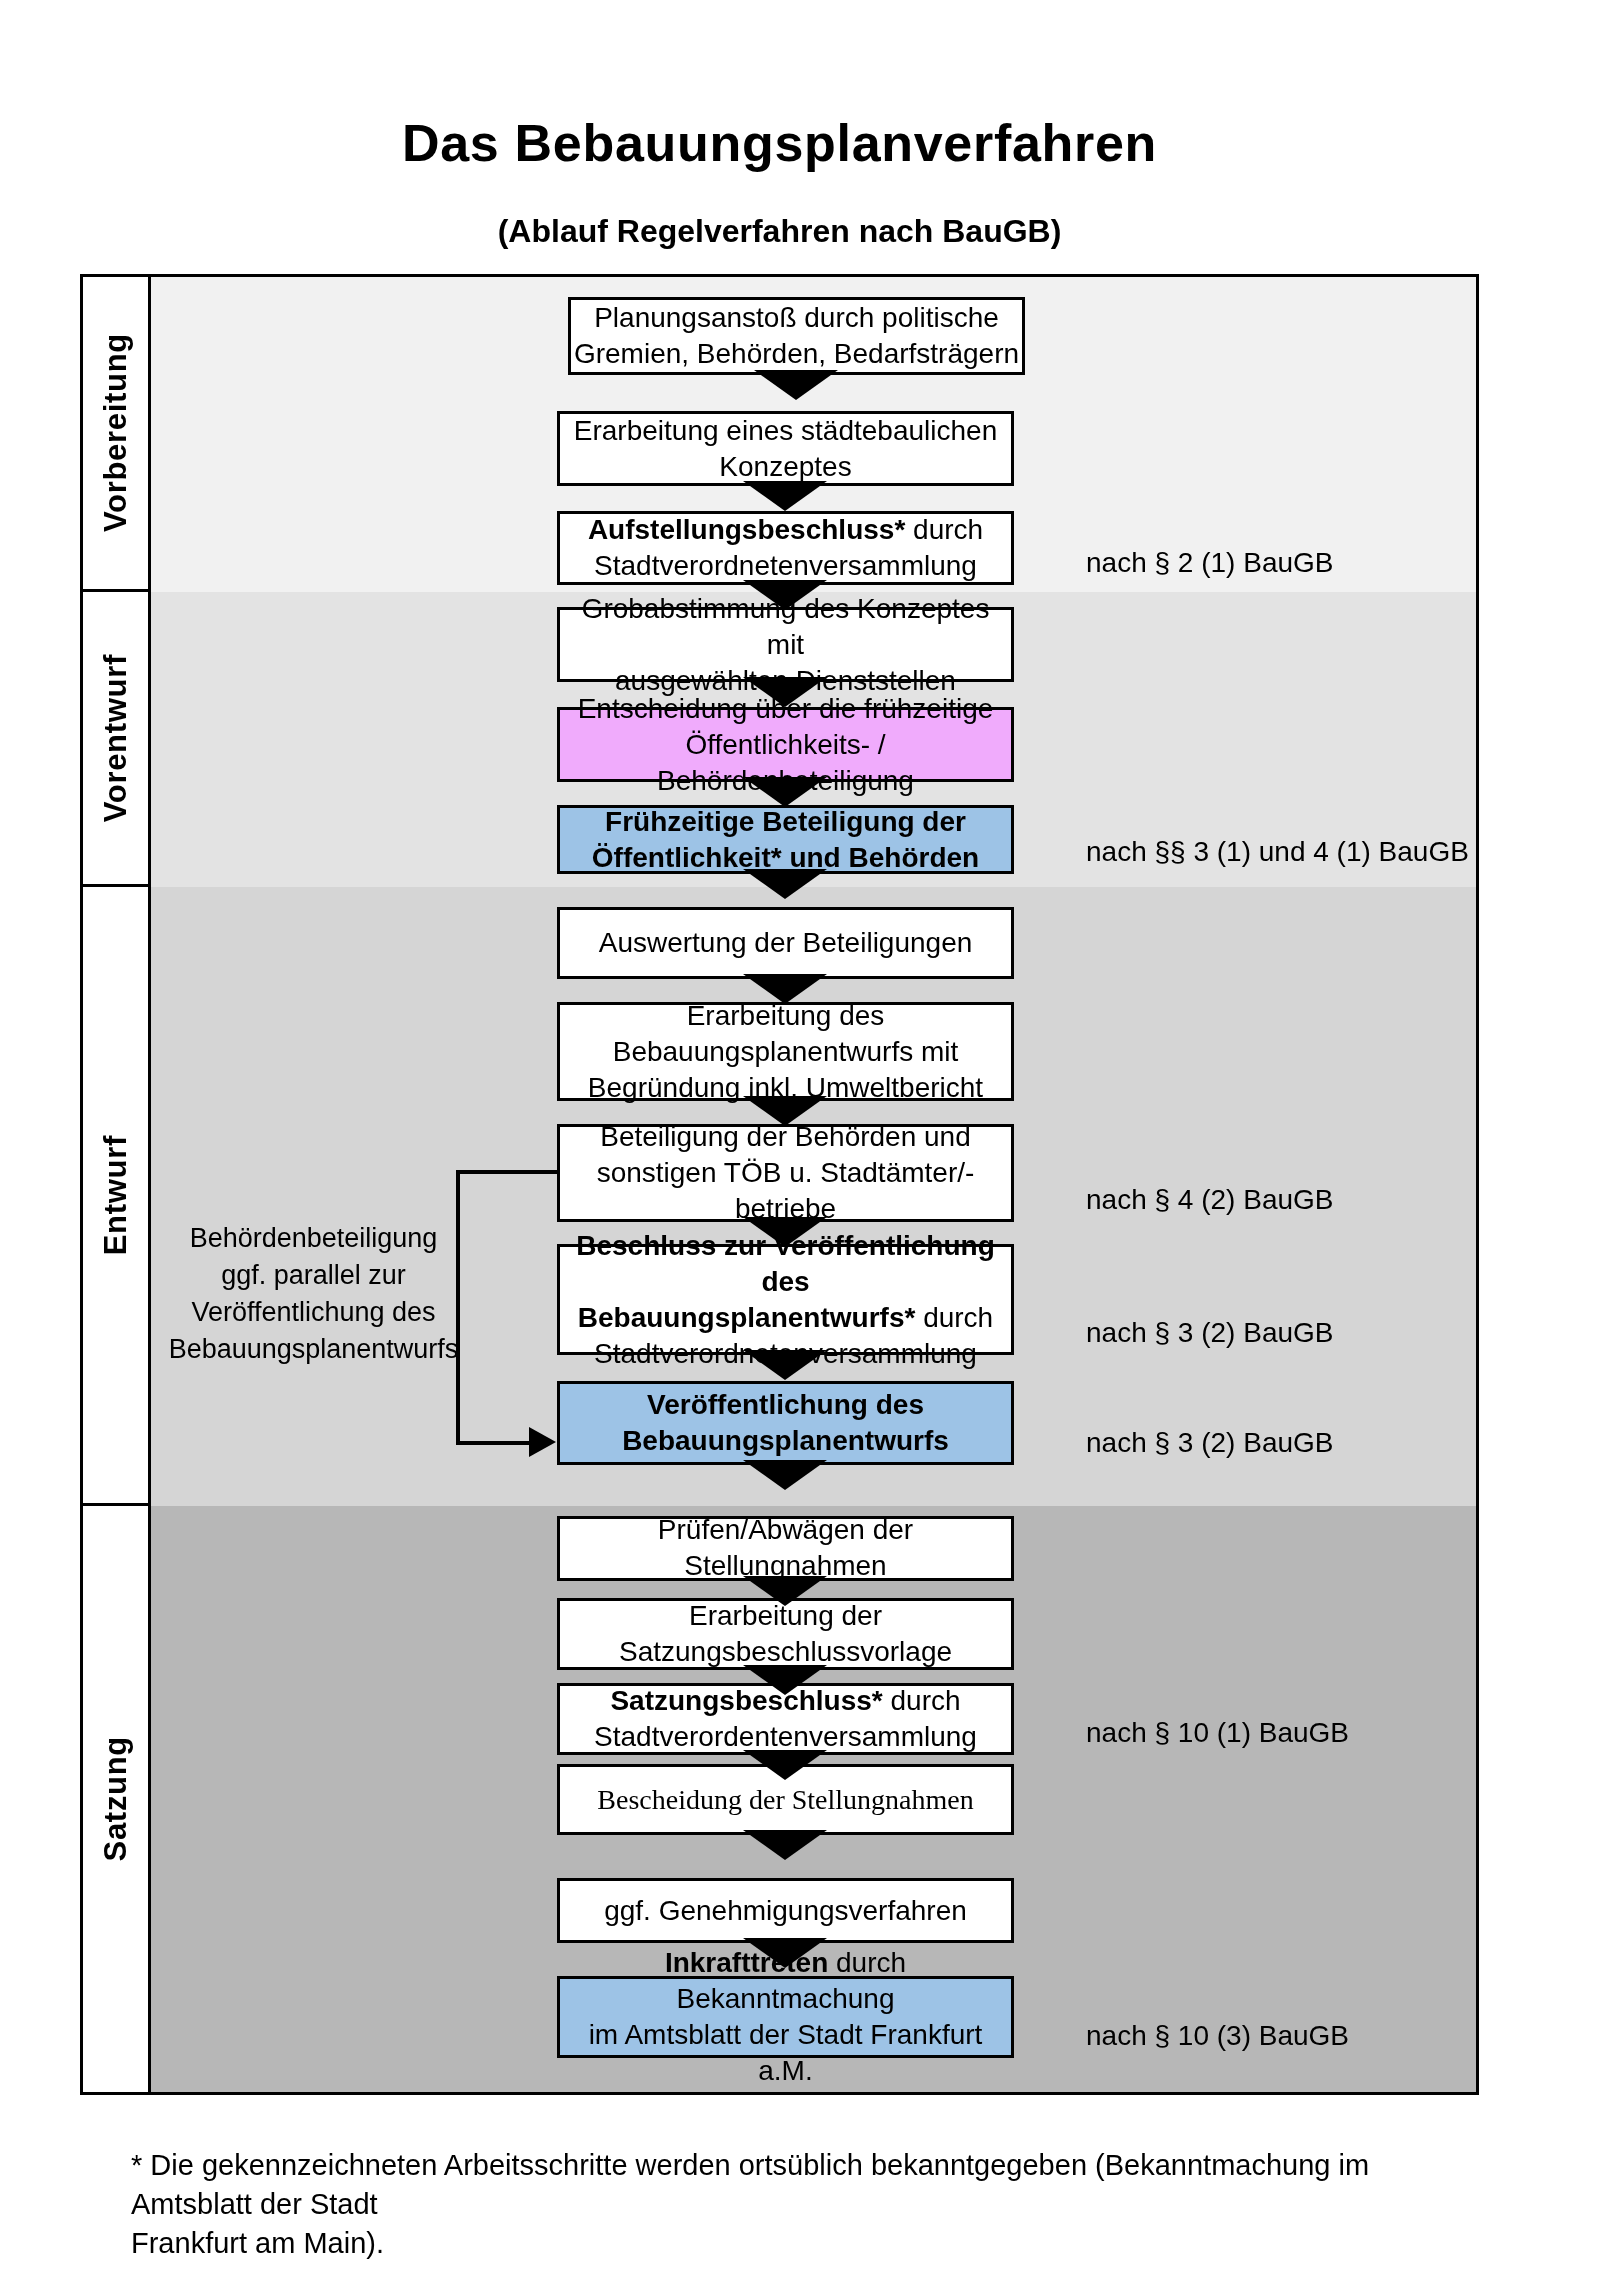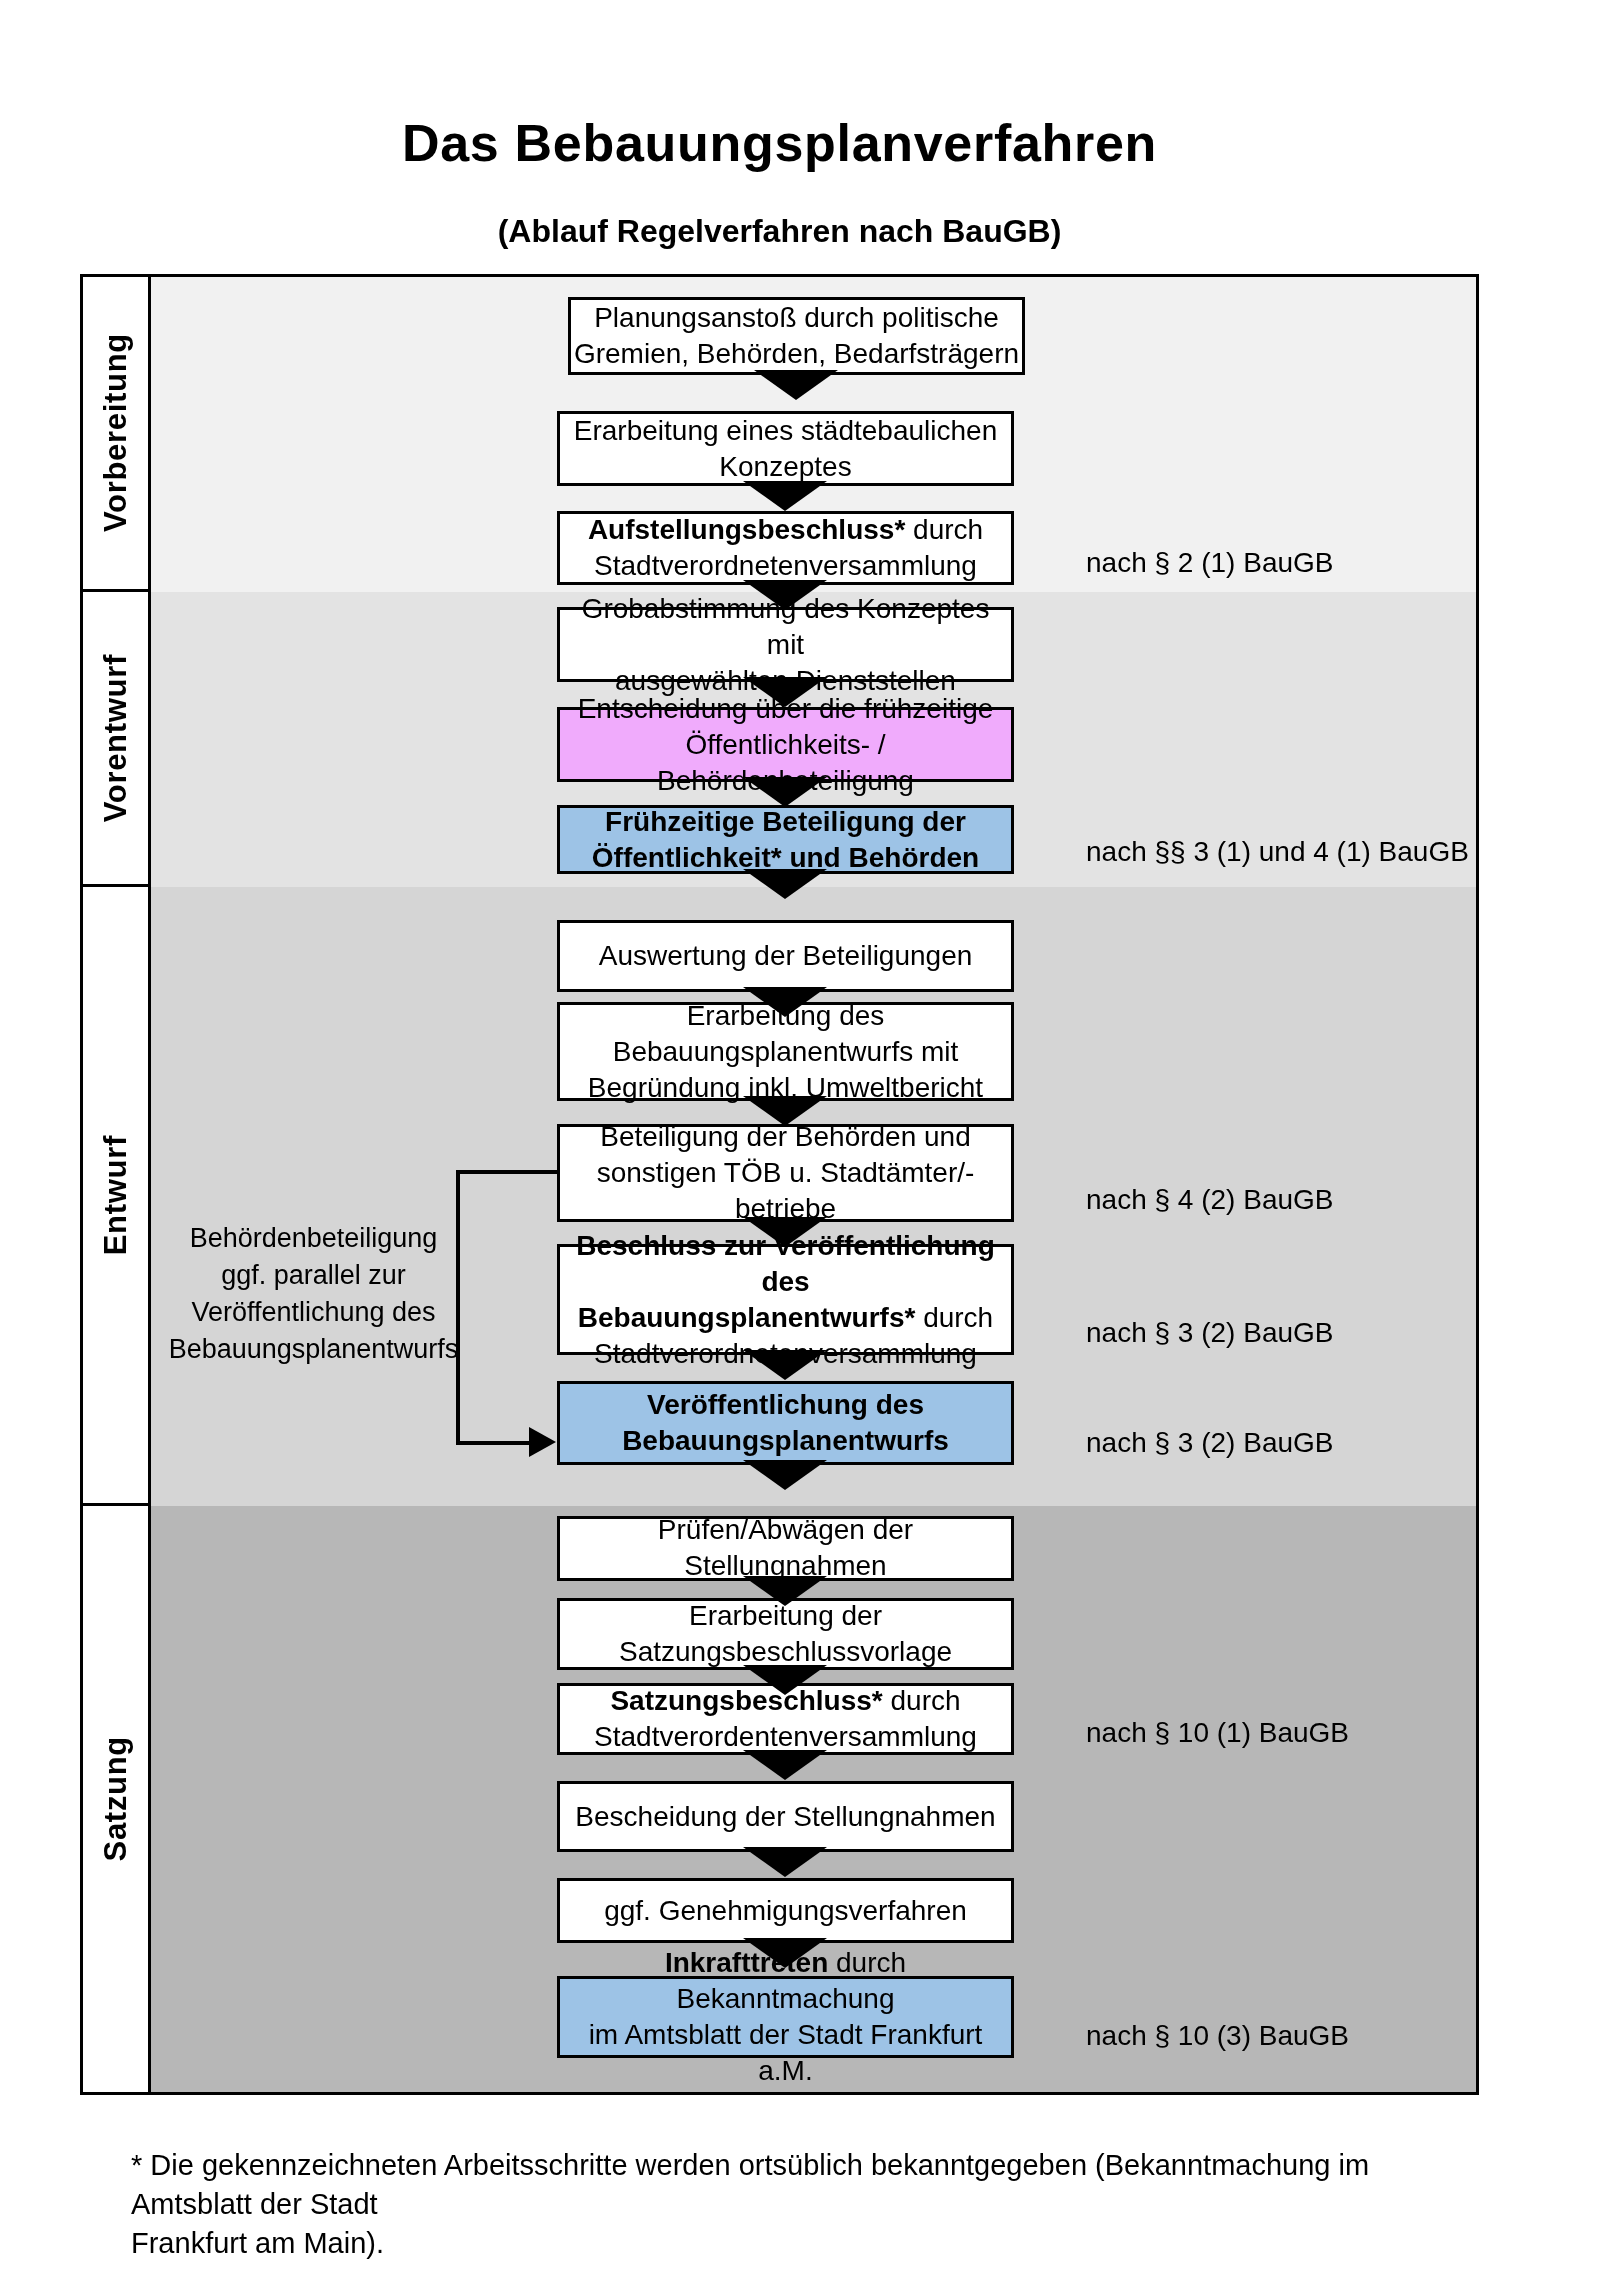--- a/index.html
+++ b/index.html
@@ -41,24 +41,24 @@
     position:absolute; left:406px; top:0; width:457px; height:100%;
     box-sizing:border-box; border:3.3px solid #000; background:#fff;
     display:flex; flex-direction:column; align-items:center; justify-content:center;
     text-align:center; font-size:28px; line-height:36px; z-index:3;
   }
   .b { font-weight:bold; }
 
   
   .s0-0{top:20px;height:78px;margin-left:11px;}  .s0-1{top:134px;height:75px;padding-left:7px;} .s0-2{top:234px;height:74px;}
   .s1-0{top:15px;height:75px;}  .s1-1{top:115px;height:75px;} .s1-2{top:213px;height:69px;}
-  .s2-0{top:33px;height:72px;}  .s2-1{top:115px;height:99px;} .s2-2{top:237px;height:98px;}
+  .s2-0{top:20px;height:72px;}  .s2-1{top:115px;height:99px;} .s2-2{top:237px;height:98px;}
   .s2-3{top:357px;height:111px;} .s2-4{top:494px;height:84px;}
   .s3-0{top:9.8px;height:65px;}  .s3-1{top:92px;height:72px;} .s3-2{top:177px;height:72px;padding-left:20px;}
-  .s3-3{top:275px;height:71px;} .s3-4{top:372px;height:65px;} .s3-5{top:470px;height:82px;}
+  .s3-3{top:258px;height:71px;font-family:Liberation Serif, serif;} .s3-4{top:372px;height:65px;} .s3-5{top:470px;height:82px;}
 
   
   .arrow {
     position:absolute; left:592px; top:100%; margin-top:-5.2px;
     width:0; height:0;
     border-left:42px solid transparent; border-right:42px solid transparent;
     border-top:30px solid #000; z-index:4;
   }
 
   

